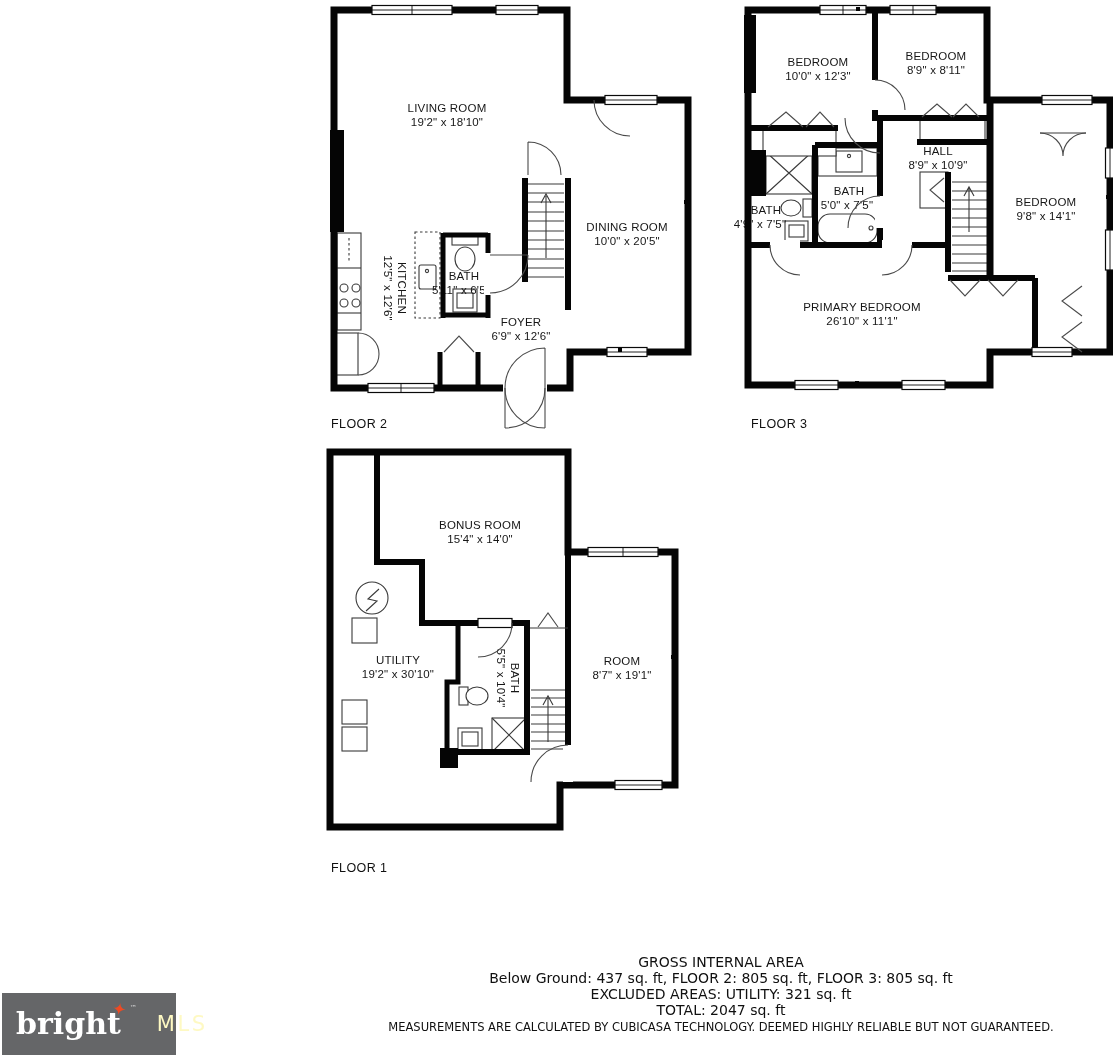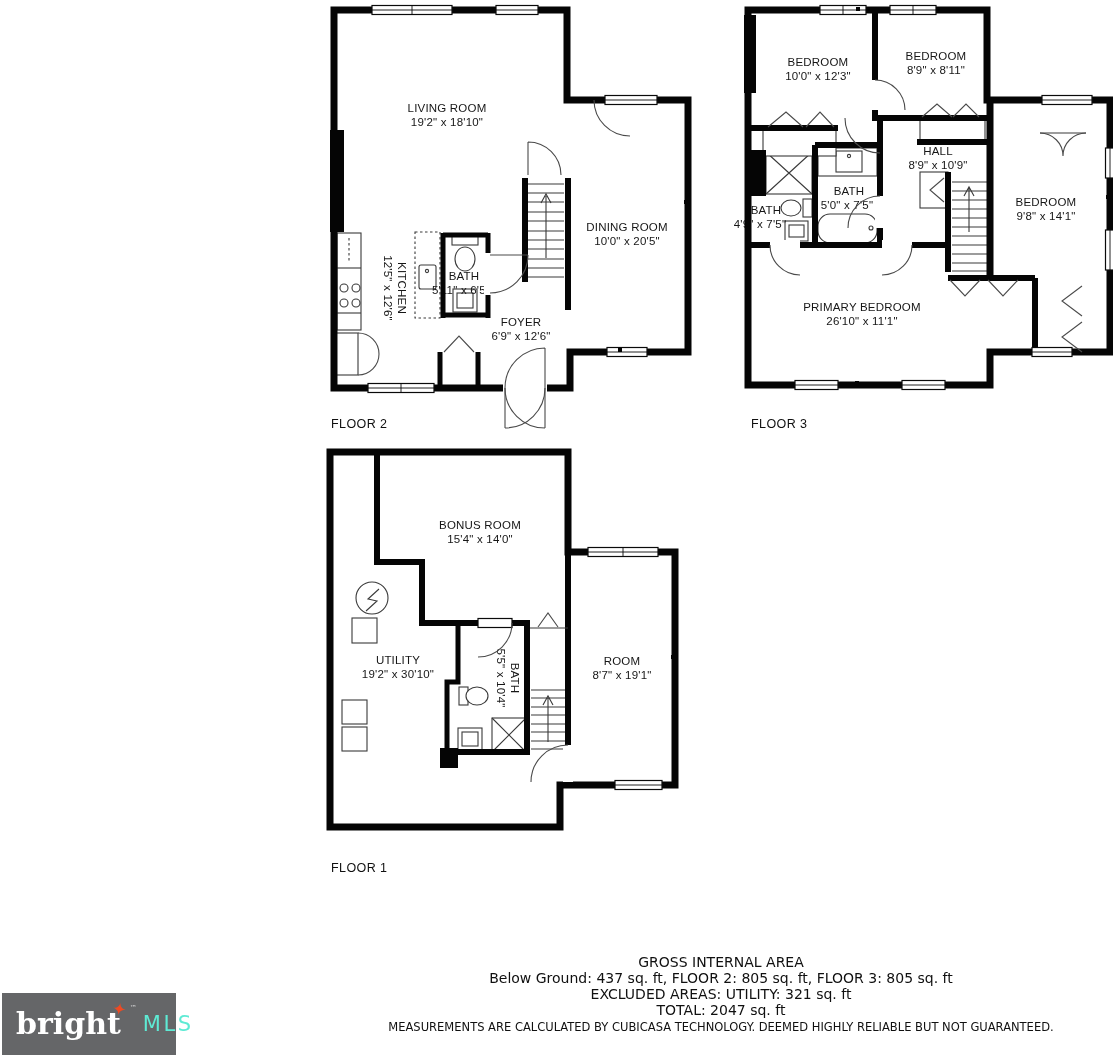--- a/index.html
+++ b/index.html
@@ -23,21 +23,21 @@
   .blk{fill:#050505;stroke:none;}
   .tick{fill:#050505;}
   
   .logo{position:absolute;left:2px;top:993px;width:174px;height:62px;background:#656668;
         display:flex;align-items:center;padding-left:14px;box-sizing:border-box;}
   .brand{position:relative;color:#ffffff;font-family:"DejaVu Serif","Liberation Serif",serif;
          font-weight:bold;font-size:30px;line-height:1;}
   .star{position:absolute;right:-5px;top:-8px;font-size:17px;line-height:1;
         font-family:"DejaVu Sans",sans-serif;font-weight:normal;transform:rotate(10deg);color:#ee4a23;}
   .tm{position:absolute;right:-16px;top:-4px;font-size:7px;color:#d8d9da;font-family:"DejaVu Sans",sans-serif;font-weight:normal;}
-  .mls{margin-left:22px;color:#5eead4;font-size:21px;letter-spacing:2.5px;
+  .mls{margin-left:36px;color:#fef9c3;font-size:21px;letter-spacing:2.5px;
        font-family:"DejaVu Sans","Liberation Sans",sans-serif;}
 </style>
 </head>
 <body>
 
 <div class="canvas">
 <svg width="1113" height="1055" viewBox="0 0 1113 1055">
 
   <g>
 

